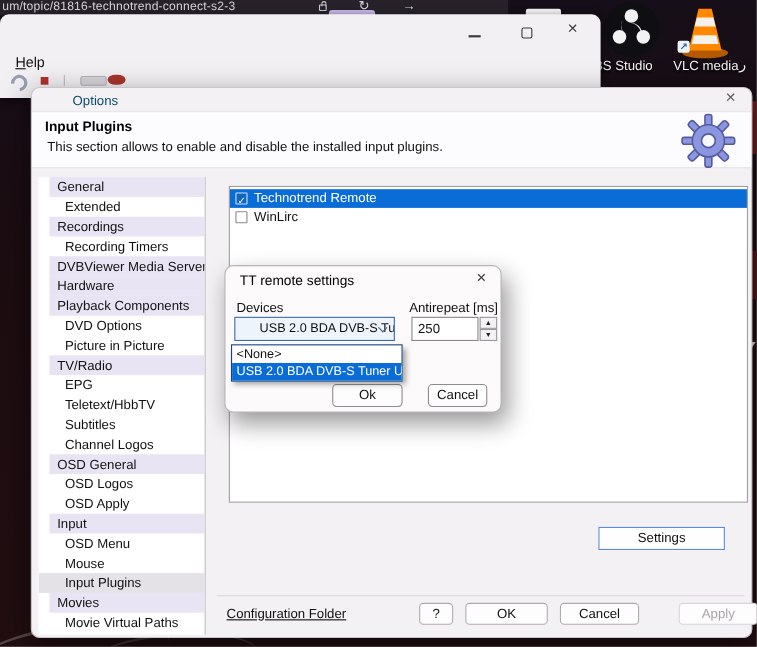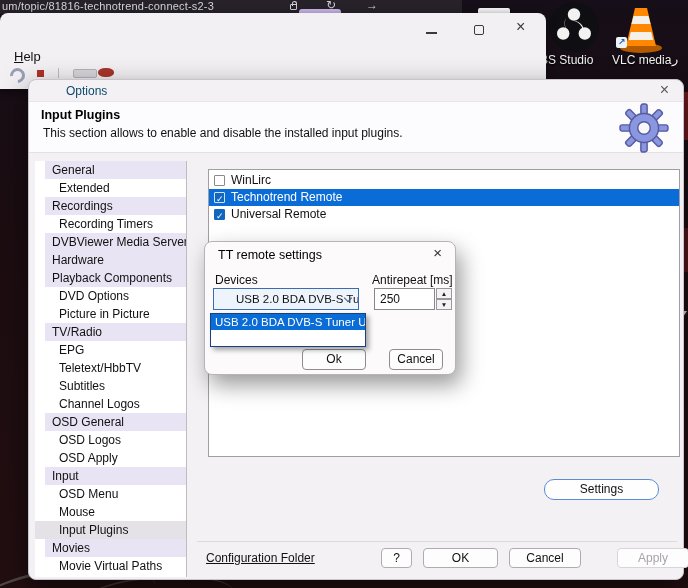--- a/index.html
+++ b/index.html
@@ -75,21 +75,21 @@
              border:1px solid #a29da5; padding-top:2px; }
   .pl-row { position:relative; height:17px; line-height:17px; font-size:12px; color:#111; padding-left:22px; }
   .pl-row.sel { background:#0a6cd6; color:#fff; }
   .pl-check { position:absolute; left:5px; top:3px; width:11px; height:11px; background:#fff; border:1px solid #8a8a8a; border-radius:1px; }
   .pl-check.on { background:#1166c0; border-color:#1166c0; }
   .pl-check.on::after { content:"\2713"; position:absolute; left:1px; top:-2px; color:#fff; font-size:9px; font-weight:bold; }
   .pl-row.sel .pl-check.on { border-color:#cfe3f7; }
 
   
   .settings-btn { position:absolute; left:515px; top:399px; width:115px; height:21px; background:#fefefe;
-                  border:1px solid #5b8dd6; border-radius:10px; font-size:12px; color:#111;
+                  border:1px solid #5b8dd6; border-radius:0; font-size:12px; color:#111;
                   text-align:center; line-height:19px; }
 
   
   .footer-sep { position:absolute; left:168px; top:461px; width:480px; height:1px; background:#dddadf; }
   .config-link { position:absolute; left:177px; top:471px; font-size:12px; color:#111; text-decoration:underline; }
   .btn { position:absolute; top:468px; height:20px; background:#fdfdfd; border:1px solid #b0abb2; border-radius:4px;
          font-size:12px; color:#111; text-align:center; line-height:18px; }
   .btn-help   { left:352px; width:31px; }
   .btn-ok     { left:394px; width:75px; }
   .btn-cancel { left:480px; width:72px; }
@@ -295,34 +295,30 @@
         <span>Movies</span>
       </div>
 
       <div class="sb-row">
         <span>Movie Virtual Paths</span>
       </div>
     </div>
 
   <div class="pl-list">
 
+      <div class="pl-row sel">
+        <span class="pl-check on"></span>
+        <span>Technotrend Remote</span>
+      </div>
+
       <div class="pl-row">
         <span class="pl-check"></span>
         <span>WinLirc</span>
       </div>
 
-      <div class="pl-row sel">
-        <span class="pl-check on"></span>
-        <span>Technotrend Remote</span>
-      </div>
-
-      <div class="pl-row">
-        <span class="pl-check on"></span>
-        <span>Universal Remote</span>
-      </div>
     </div>
 
   <div class="settings-btn">Settings</div>
 
   <div class="footer-sep"></div>
   <a class="config-link">Configuration Folder</a>
   <div class="btn btn-help">?</div>
   <div class="btn btn-ok">OK</div>
   <div class="btn btn-cancel">Cancel</div>
   <div class="btn btn-apply">Apply</div>
@@ -342,20 +338,23 @@
     <div class="tt-spin">
       <input class="spin-edit" value="250" style="">
       <div class="spin-btns">
         <div class="spin-up">▲</div>
         <div class="spin-dn">▼</div>
       </div>
     </div>
 
     <div class="dd-list">
 
+        <div class="dd-row">
+          <span>&lt;None&gt;</span>
+        </div>
 
         <div class="dd-row hl">
           <span>USB 2.0 BDA DVB-S Tuner U</span>
         </div>
       </div>
 
     <div class="tt-btn tt-ok">Ok</div>
     <div class="tt-btn tt-cancel">Cancel</div>
   </div>
 </div>

